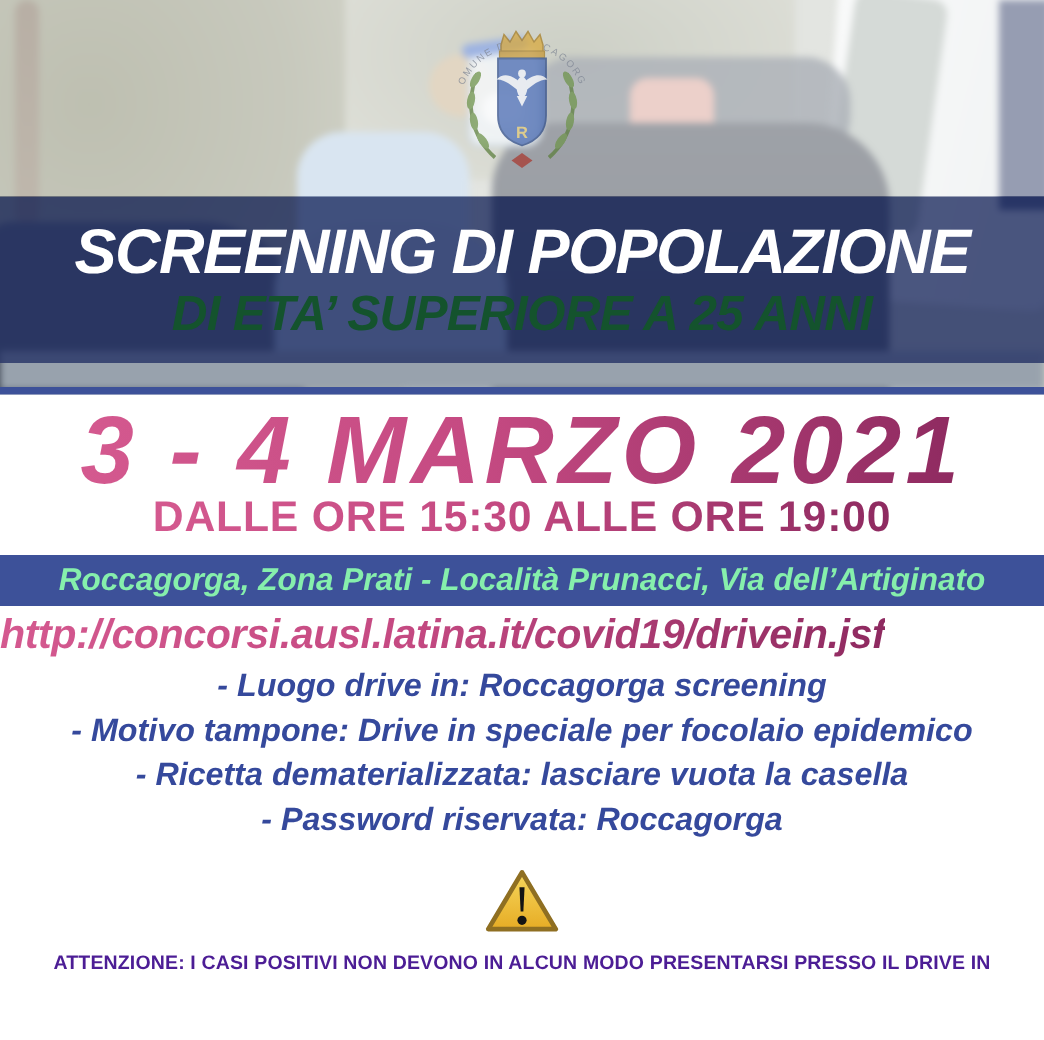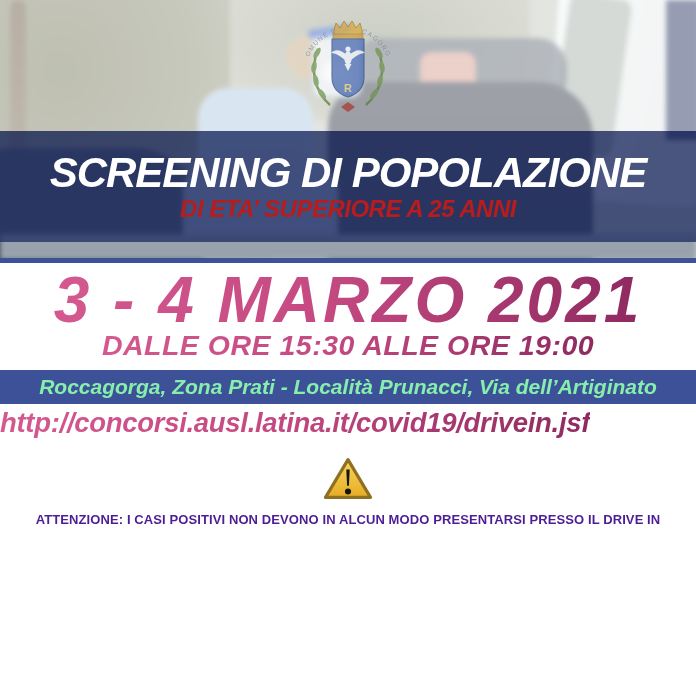--- a/index.html
+++ b/index.html
@@ -27,31 +27,31 @@
   .van-win{left:560px;top:-4px;width:62px;height:158px;background:#aab4ae;border-radius:10px;transform:rotate(8deg);}
   .pillar{left:666px;top:0;width:34px;height:140px;background:#2d3a64;}
   .road{left:0;top:234px;width:100%;height:26px;background:#98a2ad;}
   .wash{position:absolute;left:0;top:0;width:100%;height:131px;background:rgba(255,255,255,.5);z-index:2;}
 
   .crest{position:absolute;left:50%;top:5px;transform:translateX(-50%);width:100px;height:118px;z-index:5;opacity:.74;}
 
   .title-band{position:absolute;left:0;top:131px;width:100%;height:111px;z-index:4;
     background:rgba(39,52,103,.82);display:flex;flex-direction:column;align-items:center;justify-content:center;}
   .t1{font-size:42px;font-weight:bold;font-style:italic;color:#fff;letter-spacing:-1px;white-space:nowrap;line-height:1.1;}
-  .t2{font-size:24px;font-weight:bold;font-style:italic;color:#b91c1c;letter-spacing:-.5px;white-space:nowrap;line-height:1.1;text-align:right;}
+  .t2{font-size:33px;font-weight:bold;font-style:italic;color:#14532d;letter-spacing:-.5px;white-space:nowrap;line-height:1.1;text-align:right;}
 
   
   .grad{background-image:linear-gradient(90deg,#d4598f 0%,#c54a82 45%,#8e2a60 100%);
     -webkit-background-clip:text;background-clip:text;-webkit-text-fill-color:transparent;
     color:#a23a70;display:inline-block;}
 
   
   .date-wrap{text-align:center;padding-top:5px;}
   .date-main{font-size:64px;font-weight:bold;font-style:italic;letter-spacing:3px;line-height:1;white-space:nowrap;text-align:center;}
-  .date-sub{font-size:28.5px;font-weight:bold;font-style:italic;letter-spacing:.5px;line-height:1.1;white-space:nowrap;margin-top:-2px;}
+  .date-sub{font-size:28.5px;font-weight:bold;letter-spacing:.5px;line-height:1.1;white-space:nowrap;margin-top:-2px;}
 
   
   .loc-bar{margin-top:9px;background:#3d5199;color:#86efac;font-weight:bold;font-style:italic;
     font-size:21px;height:34px;line-height:34px;text-align:center;white-space:nowrap;}
 
   
   .intro{font-size:17.5px;margin:9px 0 0;color:#35499c;font-weight:bold;font-style:italic;text-align:center;white-space:nowrap;}
   .url-wrap{text-align:left;margin:3px 0 4px;text-decoration:underline;}
   .url{font-size:27.5px;font-weight:bold;font-style:italic;letter-spacing:-.3px;white-space:nowrap;}
   .instr{list-style:none;margin:2px 0 0;padding:0;}
@@ -138,20 +138,26 @@
     <div><span class="date-main grad">3 - 4 MARZO 2021</span></div>
     <div><span class="date-sub grad">DALLE ORE 15:30 ALLE ORE 19:00</span></div>
   </section>
 
   <div class="loc-bar">Roccagorga, Zona Prati - Località Prunacci, Via dell’Artiginato</div>
 
   <section>
     <div class="url-wrap">
       <span class="url grad">http://concorsi.ausl.latina.it/covid19/drivein.jsf</span>
     </div>
+    <ul class="instr">
+      <li>- Luogo drive in: Roccagorga screening</li>
+      <li>- Motivo tampone: Drive in speciale per focolaio epidemico</li>
+      <li>- Ricetta dematerializzata: lasciare vuota la casella</li>
+      <li>- Password riservata: Roccagorga</li>
+    </ul>
   </section>
 
   <div class="warn-icon-wrap">
     <svg width="54" height="49" viewBox="0 0 60 54">
       <defs>
         <linearGradient id="wg" x1="0" y1="0" x2="0" y2="1">
           <stop offset="0" stop-color="#f7d75c"></stop>
           <stop offset="1" stop-color="#e6ac25"></stop>
         </linearGradient>
       </defs>

